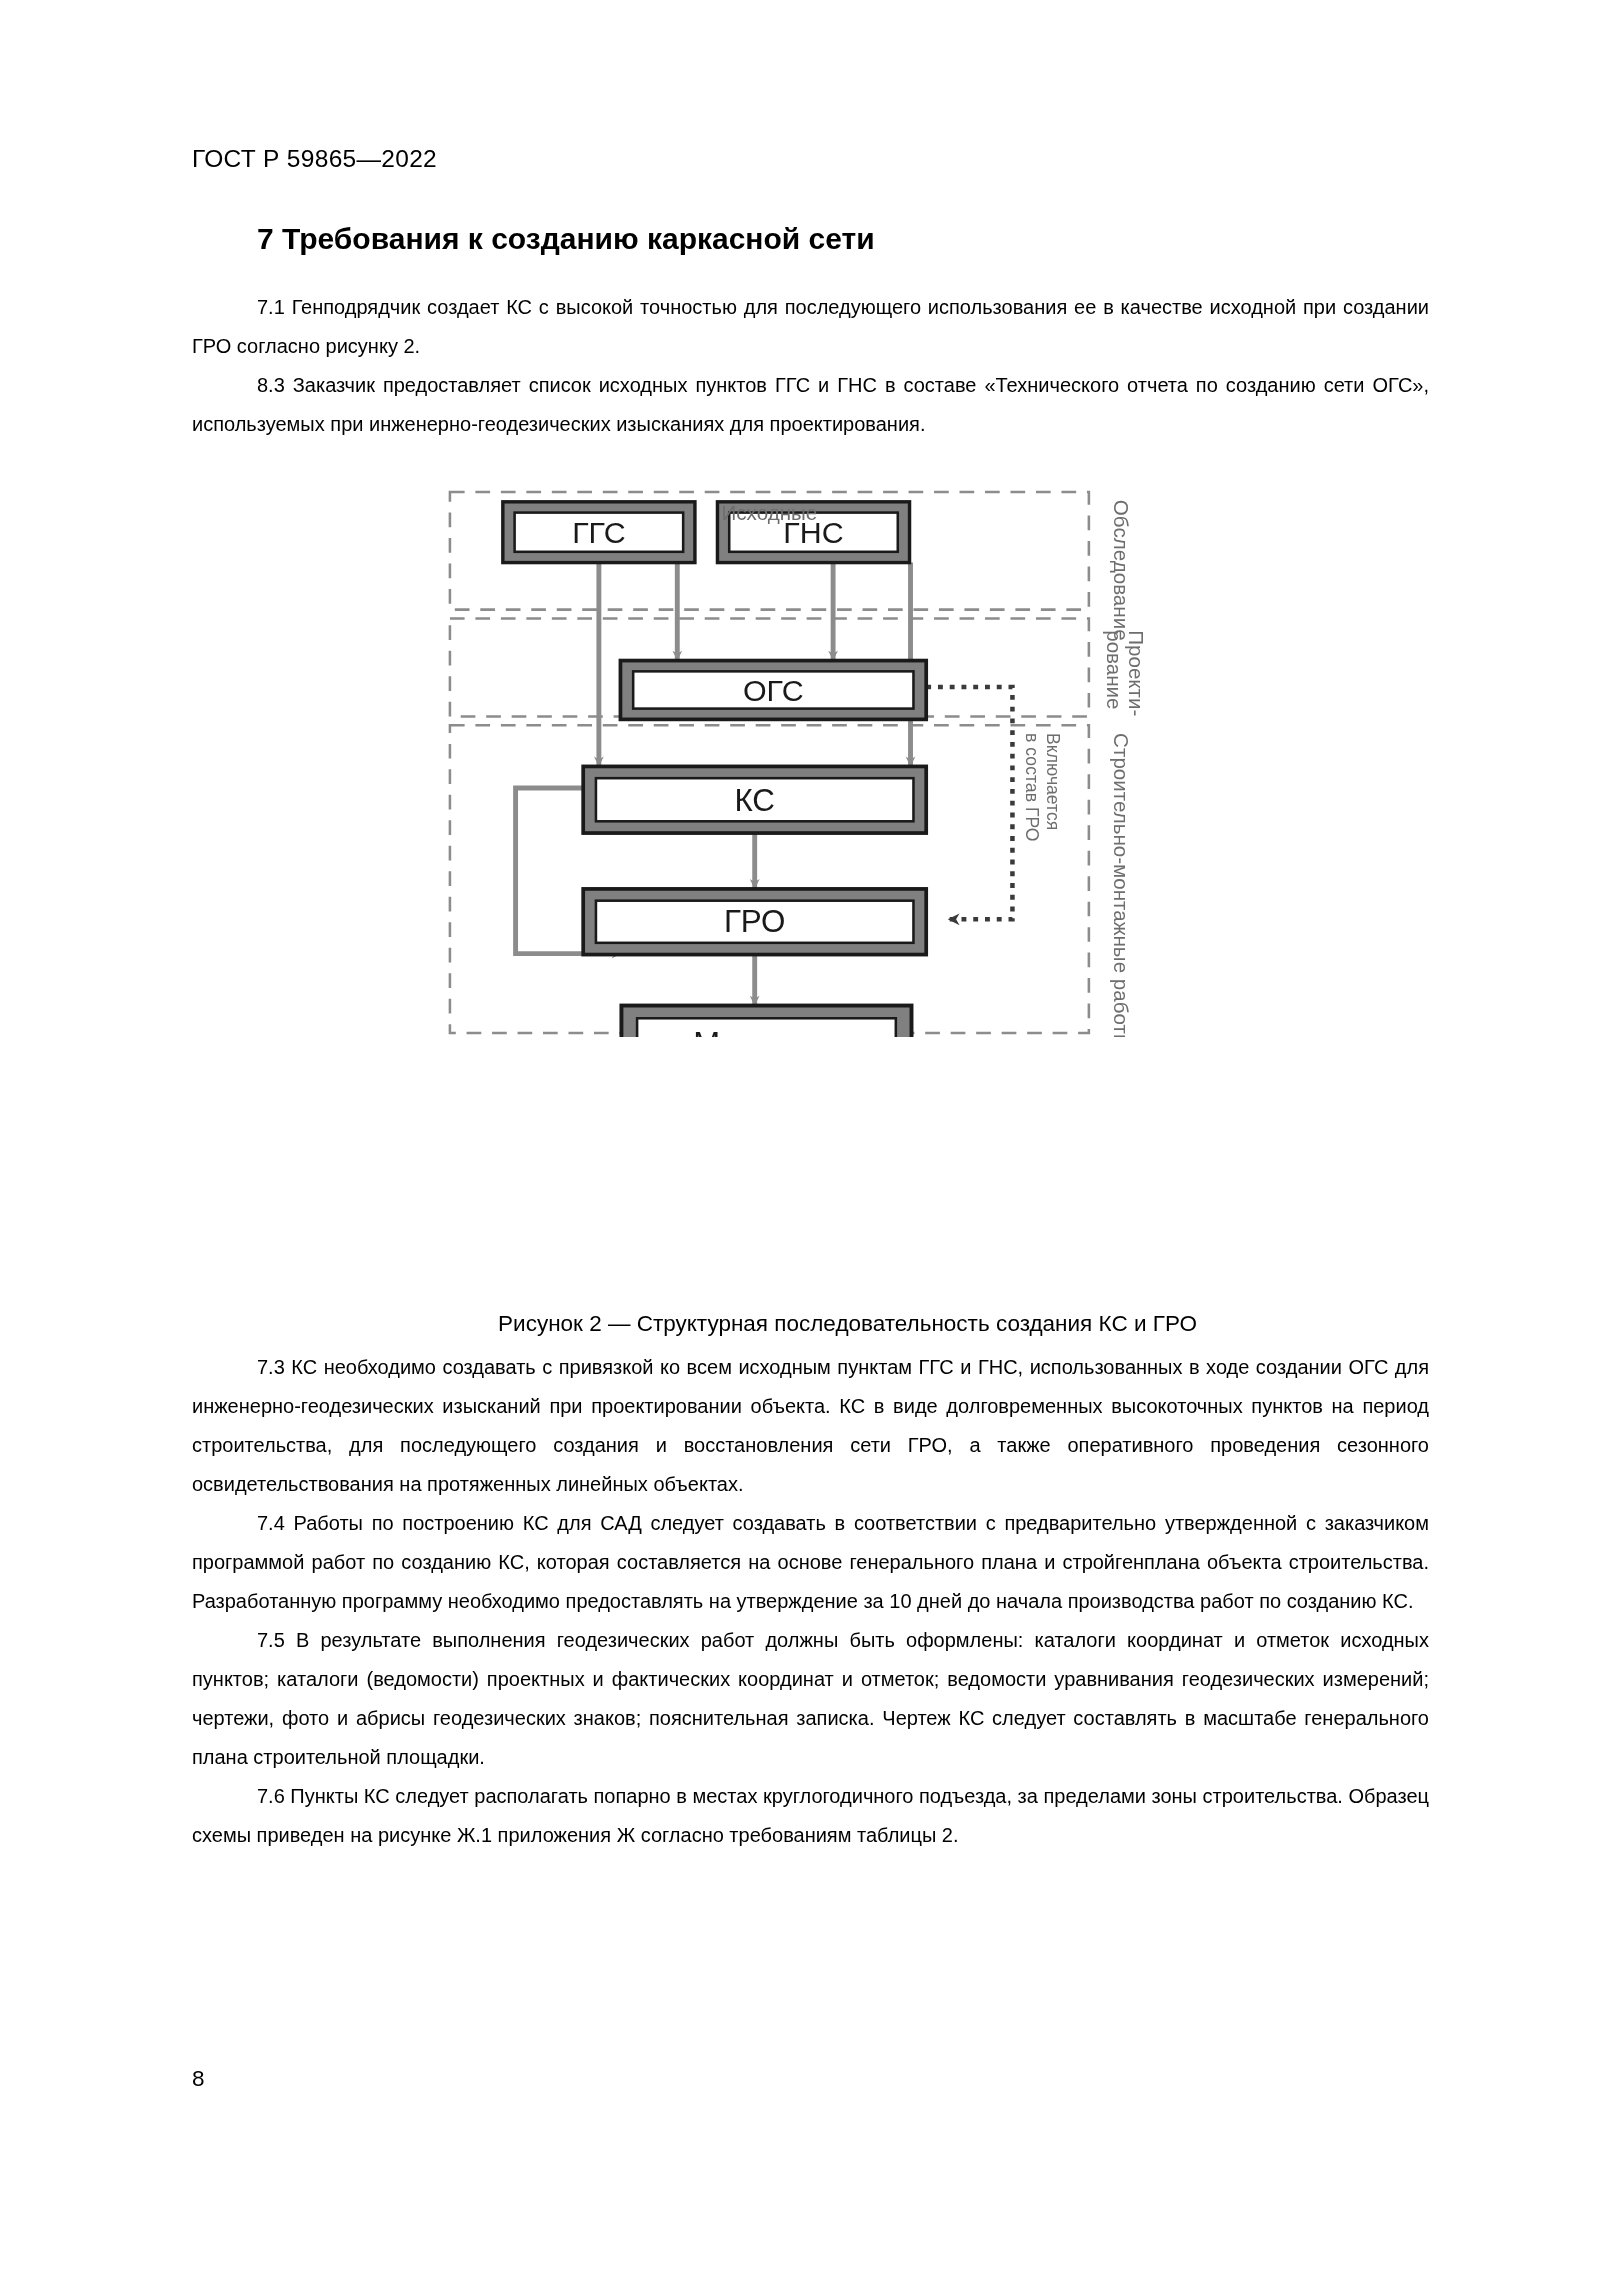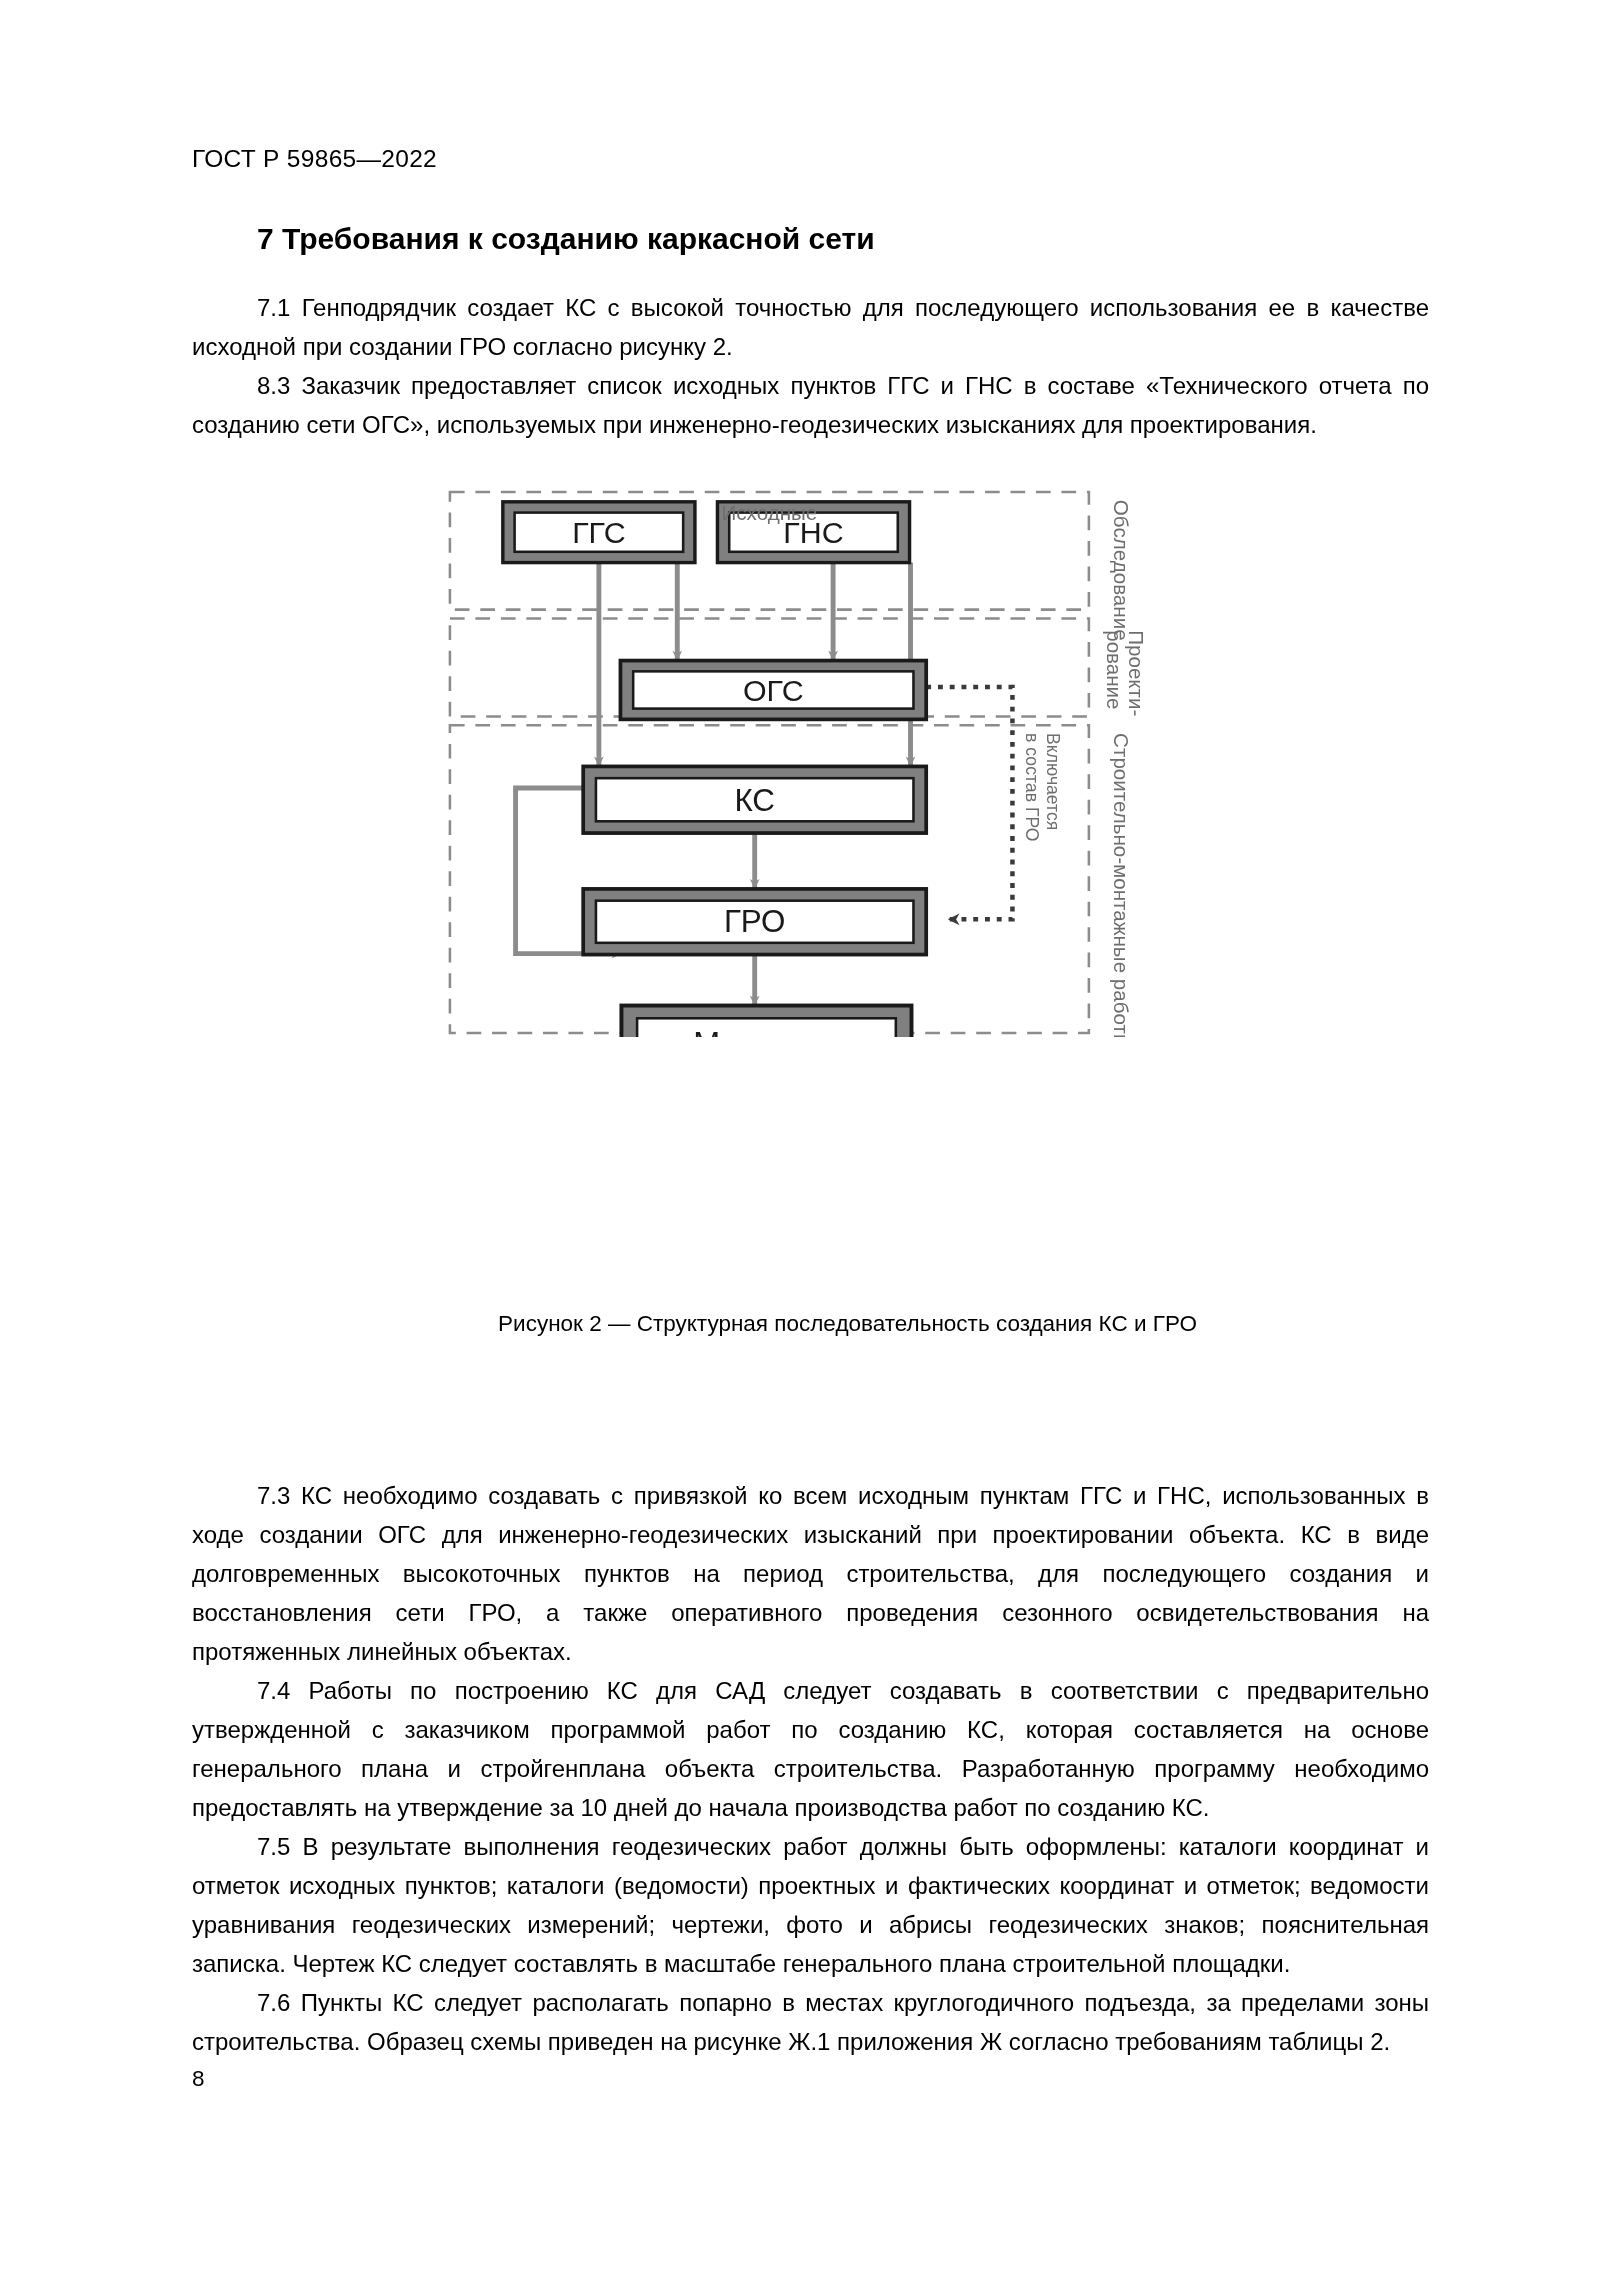--- a/index.html
+++ b/index.html
@@ -41,32 +41,32 @@
     font-size: 30px;
     font-weight: bold;
     white-space: nowrap;
   }
 
   
   .body-block {
     position: absolute;
     left: 192px;
     width: 1237px;
-    font-size: 24px;
+    font-size: 20px;
     line-height: 39px;
     text-align: justify;
     text-justify: inter-word;
   }
   .body-block p {
     margin: 0;
     text-indent: 65px;
     hyphens: manual;
   }
   .block-top { top: 288px; }
-  .block-bottom { top: 1476px; }
+  .block-bottom { top: 1348px; }
 
   
   .figure {
     position: absolute;
     left: 446px;
     top: 488px;
     width: 784px;
     height: 549px;
   }
   .figure-svg { display: block; }

